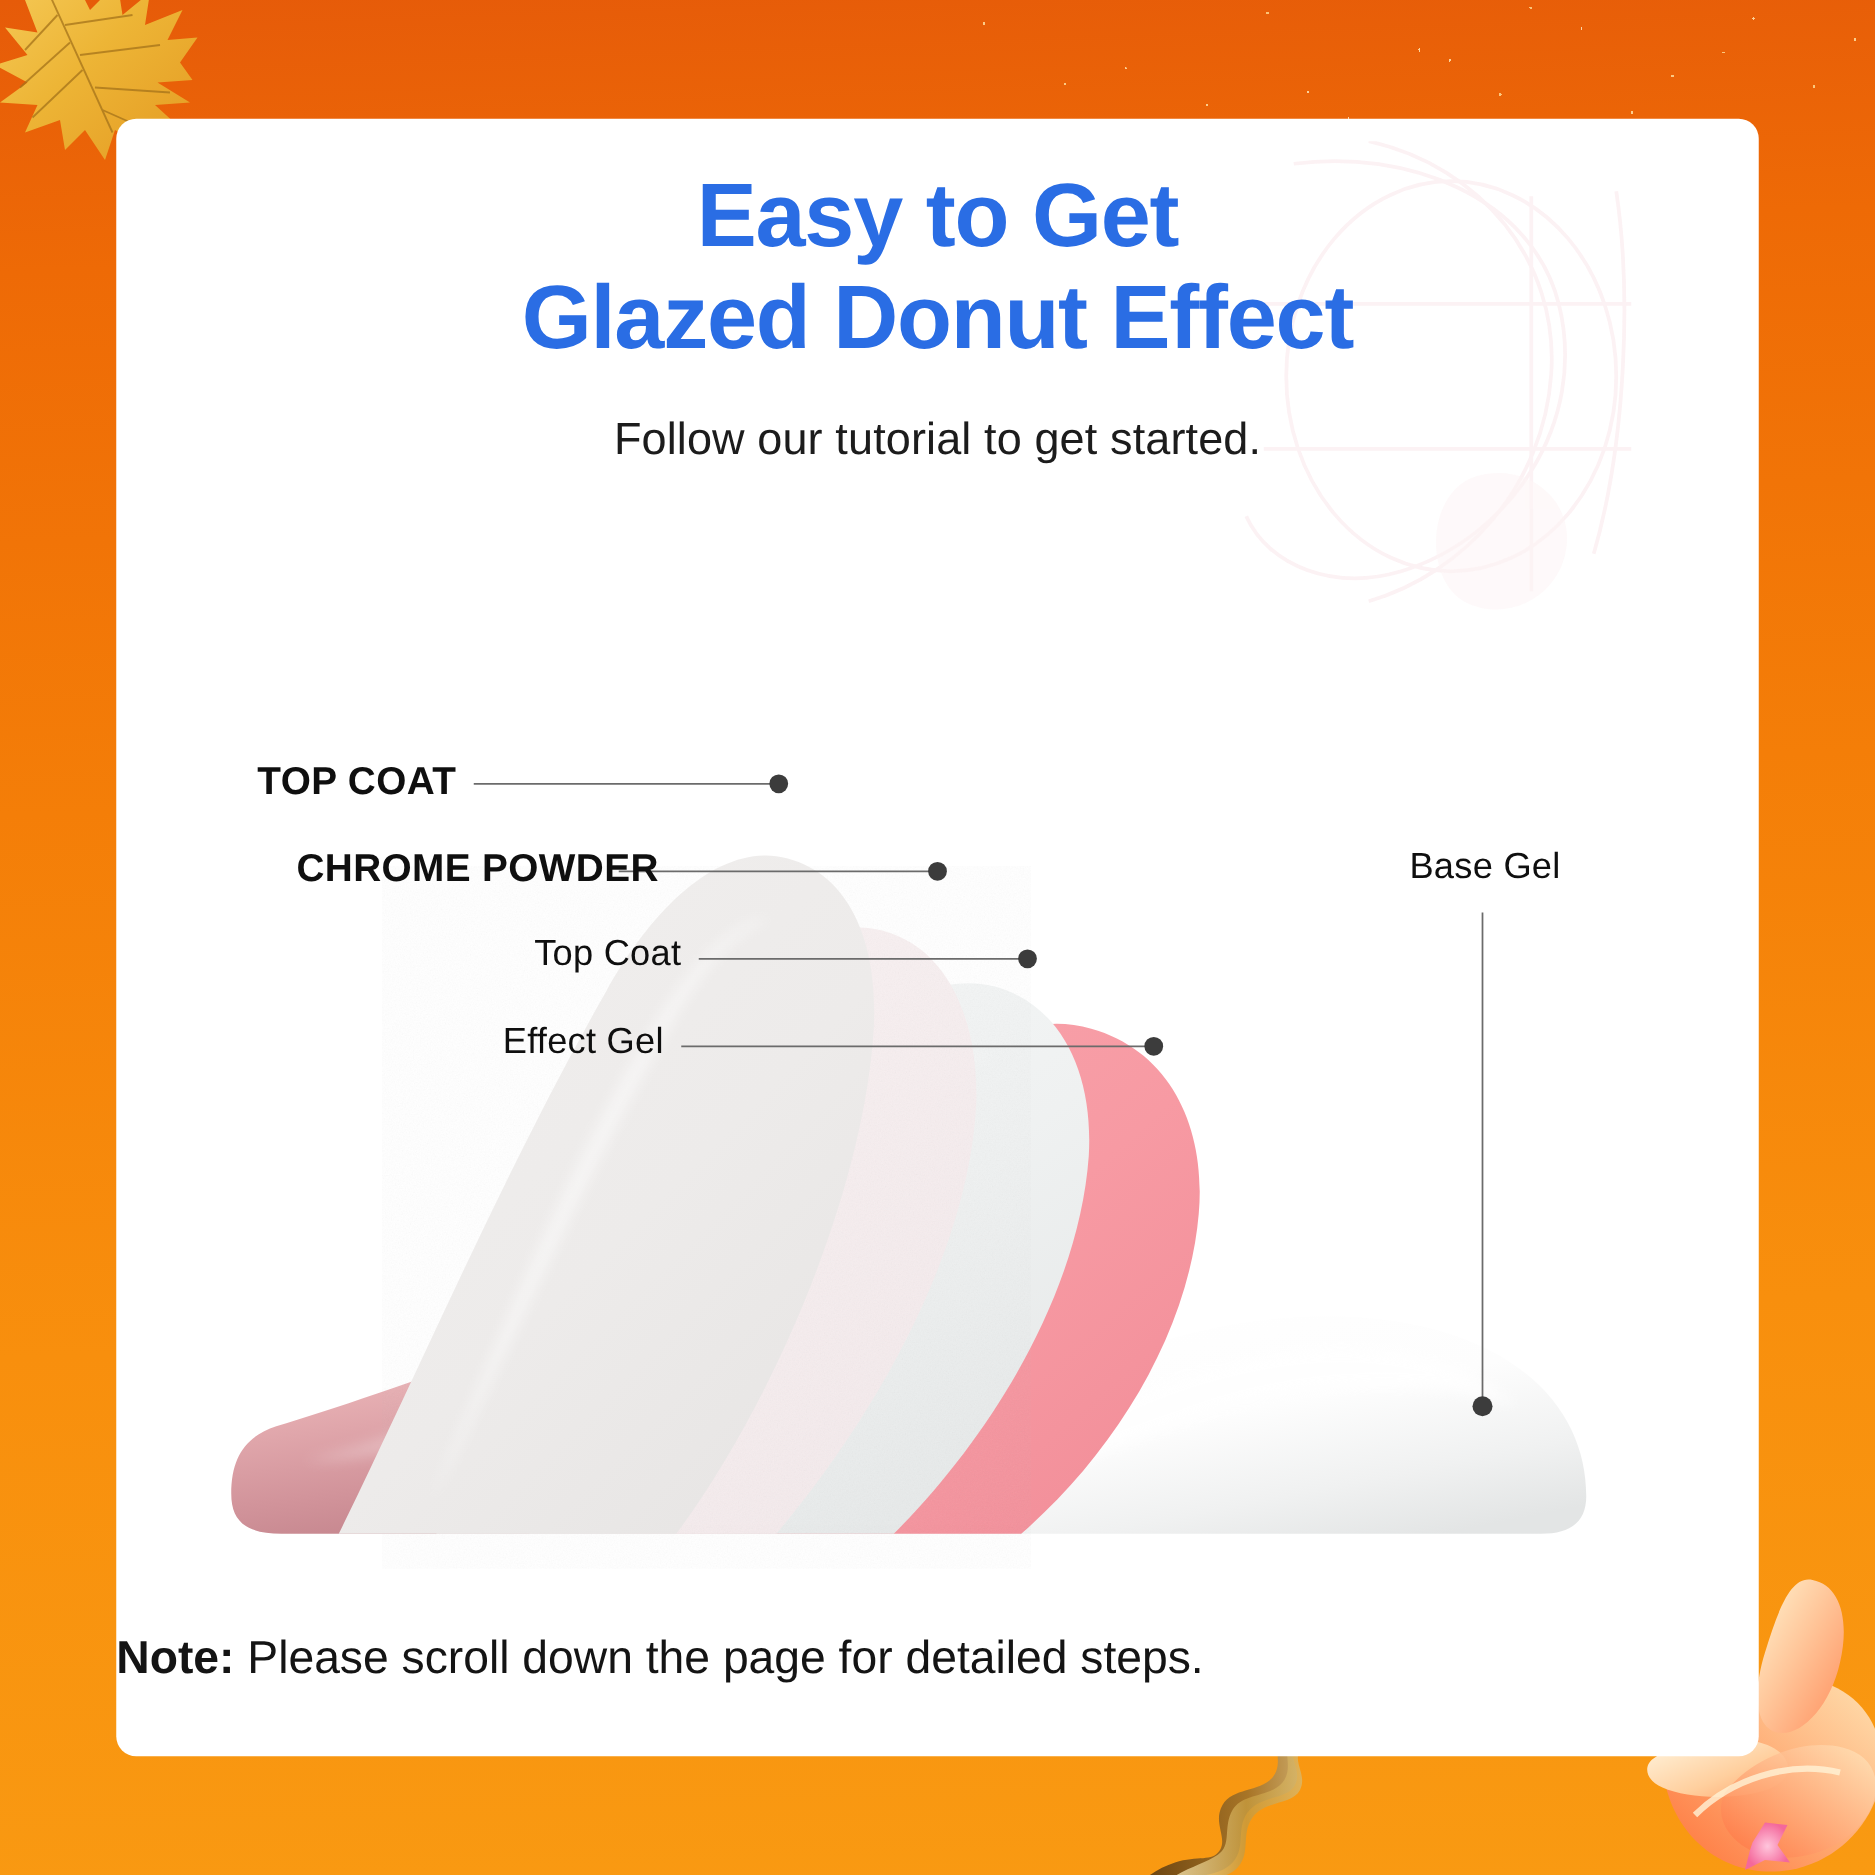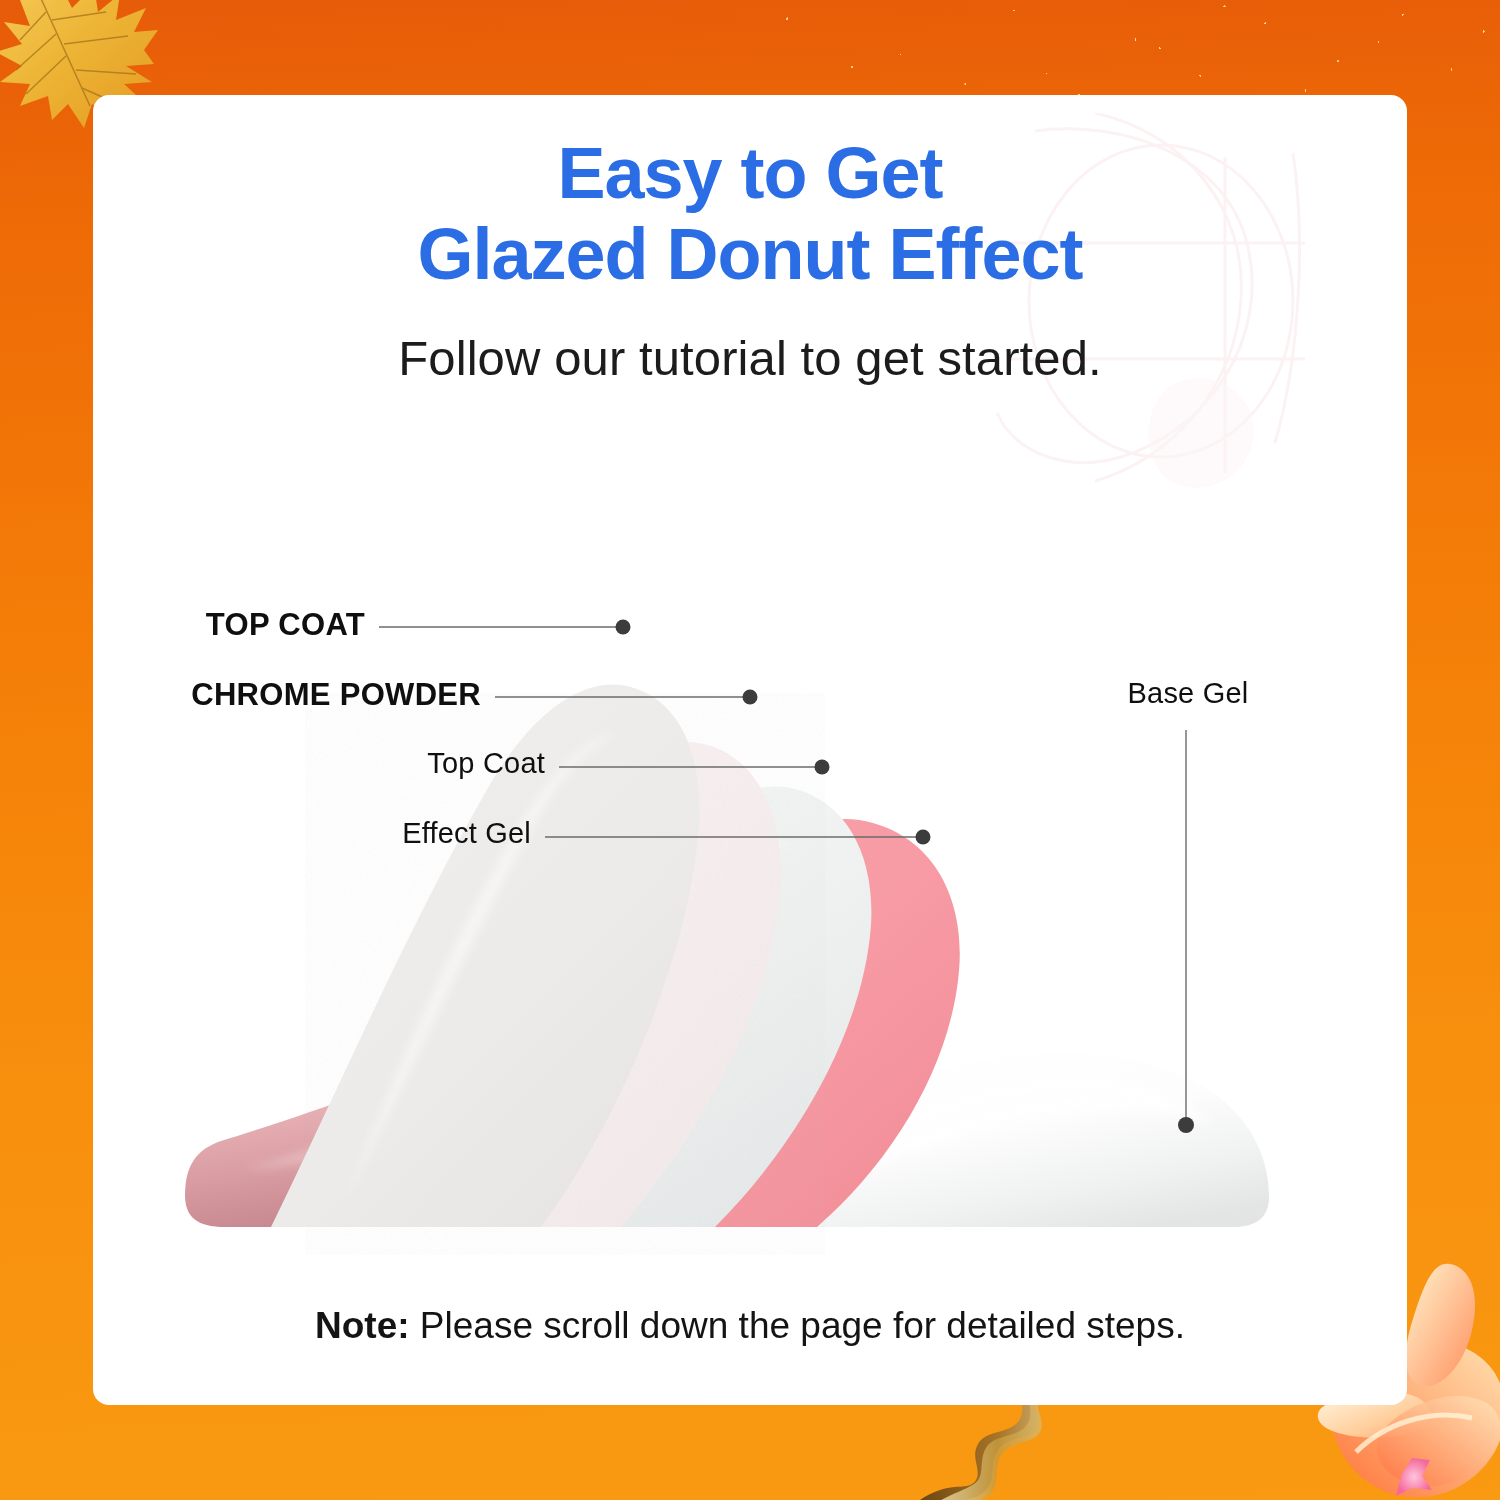--- a/index.html
+++ b/index.html
@@ -59,36 +59,36 @@
     position:absolute;left:0;right:0;top:38px;
     text-align:center;
     color:#2A6DE4;
     font-size:72px;line-height:1.12;
     font-weight:700;letter-spacing:-1px;
     white-space:pre-line;
   }
   .subhead{
     position:absolute;left:0;right:0;top:235px;
     text-align:center;color:#1C1C1C;
-    font-size:49px;font-weight:400;letter-spacing:.1px;
+    font-size:36px;font-weight:400;letter-spacing:.1px;
   }
 
   
   .illustration{position:absolute;left:0;top:330px;width:1314px;height:830px;}
 
   
   .lbl{position:absolute;color:#0F0F0F;white-space:nowrap;}
   .lbl.bold{font-weight:700;font-size:31px;letter-spacing:.3px;}
   .lbl.reg{font-weight:400;font-size:29px;letter-spacing:.2px;}
   .lbl-r{text-align:right;}
 
   
   .note{
     position:absolute;left:0;right:0;bottom:58px;
-    text-align:center;color:#141414;font-size:37px;
+    color:#141414;font-size:37px;
   }
   .note b{font-weight:700;}
 </style>
 </head>
 <body>
 
 <div id="stage">
 
   <div class="bg-orange"></div>
   <div class="bg-speckles"></div>
@@ -307,21 +307,21 @@
           <circle cx="530" cy="202" r="7.5"></circle>
           <circle cx="657" cy="272" r="7.5"></circle>
           <circle cx="729" cy="342" r="7.5"></circle>
           <circle cx="830" cy="412" r="7.5"></circle>
           <circle cx="1093" cy="700" r="8"></circle>
         </g>
       </svg>
 
       
       <div class="lbl bold lbl-r" style="left:0;width:272px;top:182px;">TOP COAT</div>
-      <div class="lbl bold lbl-r" style="left:0;width:388px;top:252px;">CHROME POWDER</div>
+      <div class="lbl bold lbl-r" style="left:0;width:388px;top:252px;padding-left:46px;">CHROME POWDER</div>
       <div class="lbl reg lbl-r" style="left:0;width:452px;top:322px;">Top Coat</div>
       <div class="lbl reg lbl-r" style="left:0;width:438px;top:392px;">Effect Gel</div>
       <div class="lbl reg" style="left:1000px;width:190px;top:252px;text-align:center;">Base Gel</div>
     </div>
 
     <div class="note">
       <b>Note:</b>
       <span>Please scroll down the page for detailed steps.</span>
     </div>
 

